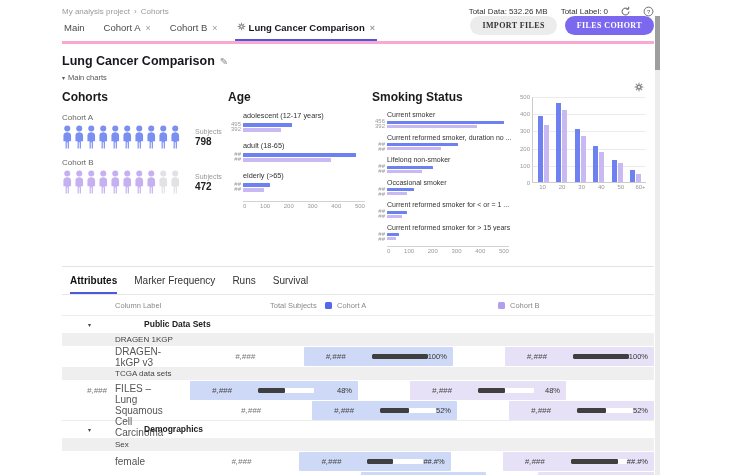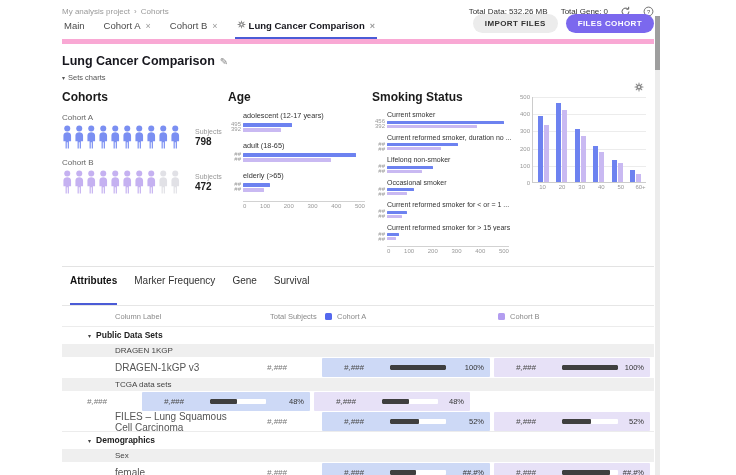--- a/index.html
+++ b/index.html
@@ -10,28 +10,28 @@
   
   .topbar { display:flex; justify-content:space-between; align-items:center; padding-top:5px; height:17px; }
   .breadcrumb { font-size:8px; color:#9a9a9a; display:flex; gap:4px; align-items:center; }
   .breadcrumb .crumb { cursor:pointer; }
   .topstats { display:flex; align-items:center; gap:11px; font-size:8px; color:#555; }
   .stat span { margin-left:2px; color:#333; }
   .icon-btn { width:12px; height:12px; display:flex; align-items:center; justify-content:center; cursor:pointer; }
   .icon-btn svg { width:11px; height:11px; }
 
   
-  .tabbar { display:flex; align-items:flex-end; border-bottom:5px solid #f9a8d4; height:27px; }
+  .tabbar { display:flex; align-items:flex-end; border-bottom:3px solid #f9a8d4; height:27px; }
   .tabs { display:flex; gap:15px; align-items:flex-end; flex:1; }
   .tab { display:flex; align-items:center; gap:3px; font-size:9.5px; color:#4a4a4a; padding:5px 2px 8px; cursor:pointer; white-space:nowrap; }
   .tab.active { color:#16161d; font-weight:700; border-bottom:2px solid #4b5bd6; padding-bottom:6px; }
   .tab .close { color:#9a9a9a; font-size:9px; margin-left:2px; }
   .tab .gear-ic svg { width:9px; height:9px; }
   .tabbar-actions { display:flex; gap:8px; align-items:center; padding-bottom:6px; }
-  .btn { border:none; border-radius:10px; font-size:8px; font-weight:700; padding:5px 12px; font-family:Liberation Sans, sans-serif; letter-spacing:.4px; cursor:pointer; }
+  .btn { border:none; border-radius:10px; font-size:8px; font-weight:700; padding:5px 12px; font-family:Liberation Serif, serif; letter-spacing:.4px; cursor:pointer; }
   .btn.secondary { background:#ececec; color:#333; }
   .btn.primary { background:#7b68ee; color:#fff; }
 
   
   .page-title-row { display:flex; align-items:center; gap:5px; margin-top:10px; }
   .page-title { font-size:12.5px; font-weight:700; color:#16161d; }
   .edit-icon { color:#8a8a8a; font-size:10px; cursor:pointer; }
   .collapse-link { margin-top:5px; font-size:7.5px; color:#555; display:flex; gap:3px; align-items:center; cursor:pointer; }
   .caret { font-size:6px; color:#555; }
 
@@ -73,31 +73,31 @@
   .vplot { position:relative; width:114px; height:86px; border-left:1px solid #ccc; border-bottom:1px solid #ccc; display:flex; align-items:flex-end; justify-content:space-between; padding:0 5px; }
   .gridline { position:absolute; left:0; right:0; height:1px; background:#ececec; }
   .vgroup { display:flex; gap:1px; align-items:flex-end; position:relative; }
   .vbar { width:5px; }
   .xlabels { display:flex; justify-content:space-between; padding:1px 5px 0 0; margin-left:19px; width:114px; font-size:6px; color:#999; }
   .xlabels span { width:11px; text-align:center; }
 
   
   .divider { border-top:1px solid #e3e3e3; margin-top:10px; }
   .attr-tabs { display:flex; gap:17px; padding:8px 0 0 8px; border-bottom:1px solid #e6e6e6; }
-  .attr-tab { font-size:10px; color:#333; padding-bottom:17px; cursor:pointer;text-align:right; }
+  .attr-tab { font-size:10px; color:#333; padding-bottom:6px; cursor:pointer;text-align:right; }
   .attr-tab.active { font-weight:700; color:#111; border-bottom:2px solid #4b5bd6; }
 
   .thead { display:flex; align-items:center; height:20px; font-size:7.5px; color:#8a8a8a; }
   .th-label { width:180px; padding-left:53px; }
   .th-total { width:80px; padding-left:28px; }
   .th-a { width:172px; display:flex; gap:5px; align-items:center; padding-left:3px; }
   .th-b { width:160px; display:flex; gap:5px; align-items:center; padding-left:4px; }
   .sq { width:7px; height:7px; border-radius:1.5px; }
 
-  .trow { display:flex; align-items:stretch; }
+  .trow { display:flex; align-items:stretch;gap:48px; }
   .trow.group { height:17px; align-items:center; border-top:1px solid #ececec; font-size:8.5px; font-weight:700; color:#222; cursor:pointer; }
   .trow.group .caret2 { margin-left:26px; font-size:6px; color:#444; margin-right:5px; font-weight:400; }
   .trow.subgroup { height:13px; align-items:center; background:#efefef; font-size:8px; color:#444; margin-top:1px; }
   .trow.subgroup span { padding-left:53px; }
   .trow.data { height:19px; margin-top:1px; cursor:pointer; }
   .cell { display:flex; align-items:center; }
   .c-label { width:180px; padding-left:53px; font-size:10px; color:#555; }
   .c-total { width:80px; padding-left:25px; font-size:8px; color:#777; font-style:italic; }
   .c-a { width:168px; margin-right:4px; border-radius:1px; padding:0 6px 0 22px; }
   .c-b { width:156px; border-radius:1px; padding:0 6px 0 22px; }
@@ -117,21 +117,21 @@
   <div class="content">
 
     <div class="topbar">
       <div class="breadcrumb">
         <span class="crumb">My analysis project</span>
         <span>›</span>
         <span class="crumb">Cohorts</span>
       </div>
       <div class="topstats">
         <div class="stat"><span>Total Data:</span><span>532.26 MB</span></div>
-        <div class="stat"><span>Total Gene:</span><span>0</span></div>
+        <div class="stat"><span>Total Label:</span><span>0</span></div>
         <div class="icon-btn">
           <svg viewBox="0 0 16 16">
               <path d="M13 8a5 5 0 1 1-1.7-3.7" fill="none" stroke="#555" stroke-width="1.4"></path>
               <path d="M12.6 1.2v3.4H9.2" fill="none" stroke="#555" stroke-width="1.4"></path>
             </svg>
         </div>
         <div class="icon-btn">
           <svg viewBox="0 0 16 16">
               <circle cx="8" cy="8" r="6.4" fill="none" stroke="#555" stroke-width="1.2"></circle>
               <text x="8" y="11" font-size="8.5" text-anchor="middle" fill="#555" font-family="Liberation Sans, sans-serif">?</text>
@@ -174,21 +174,21 @@
       </div>
     </div>
 
     <div class="page-title-row">
       <span class="page-title">Lung Cancer Comparison</span>
       <span class="edit-icon">✎</span>
     </div>
 
     <div class="collapse-link">
       <span class="caret">▾</span>
-      <span>Sets charts</span>
+      <span>Main charts</span>
     </div>
 
     <div class="charts">
       <div class="gear-btn">
         <svg viewBox="0 0 20 20">
             <g fill="#8a8a8a">
               <rect x="9" y="1" width="2" height="18" rx="1"></rect>
               <rect x="9" y="1" width="2" height="18" rx="1" transform="rotate(45 10 10)"></rect>
               <rect x="9" y="1" width="2" height="18" rx="1" transform="rotate(90 10 10)"></rect>
               <rect x="9" y="1" width="2" height="18" rx="1" transform="rotate(135 10 10)"></rect>
@@ -536,21 +536,21 @@
             <span>60+</span>
           </div>
         </div>
     </div>
 
     <div class="divider"></div>
 
     <div class="attr-tabs" id="attr-tabs">
         <div class="attr-tab active">Attributes</div>
         <div class="attr-tab">Marker Frequency</div>
-        <div class="attr-tab">Gene</div>
+        <div class="attr-tab">Runs</div>
         <div class="attr-tab">Survival</div>
       </div>
 
     <div class="thead">
       <div class="th-label">Column Label</div>
       <div class="th-total">Total Subjects</div>
       <div class="th-a">
         <span class="sq" id="sq-a" style="background: rgb(84, 104, 238);"></span>
         <span>Cohort A</span>
       </div>

